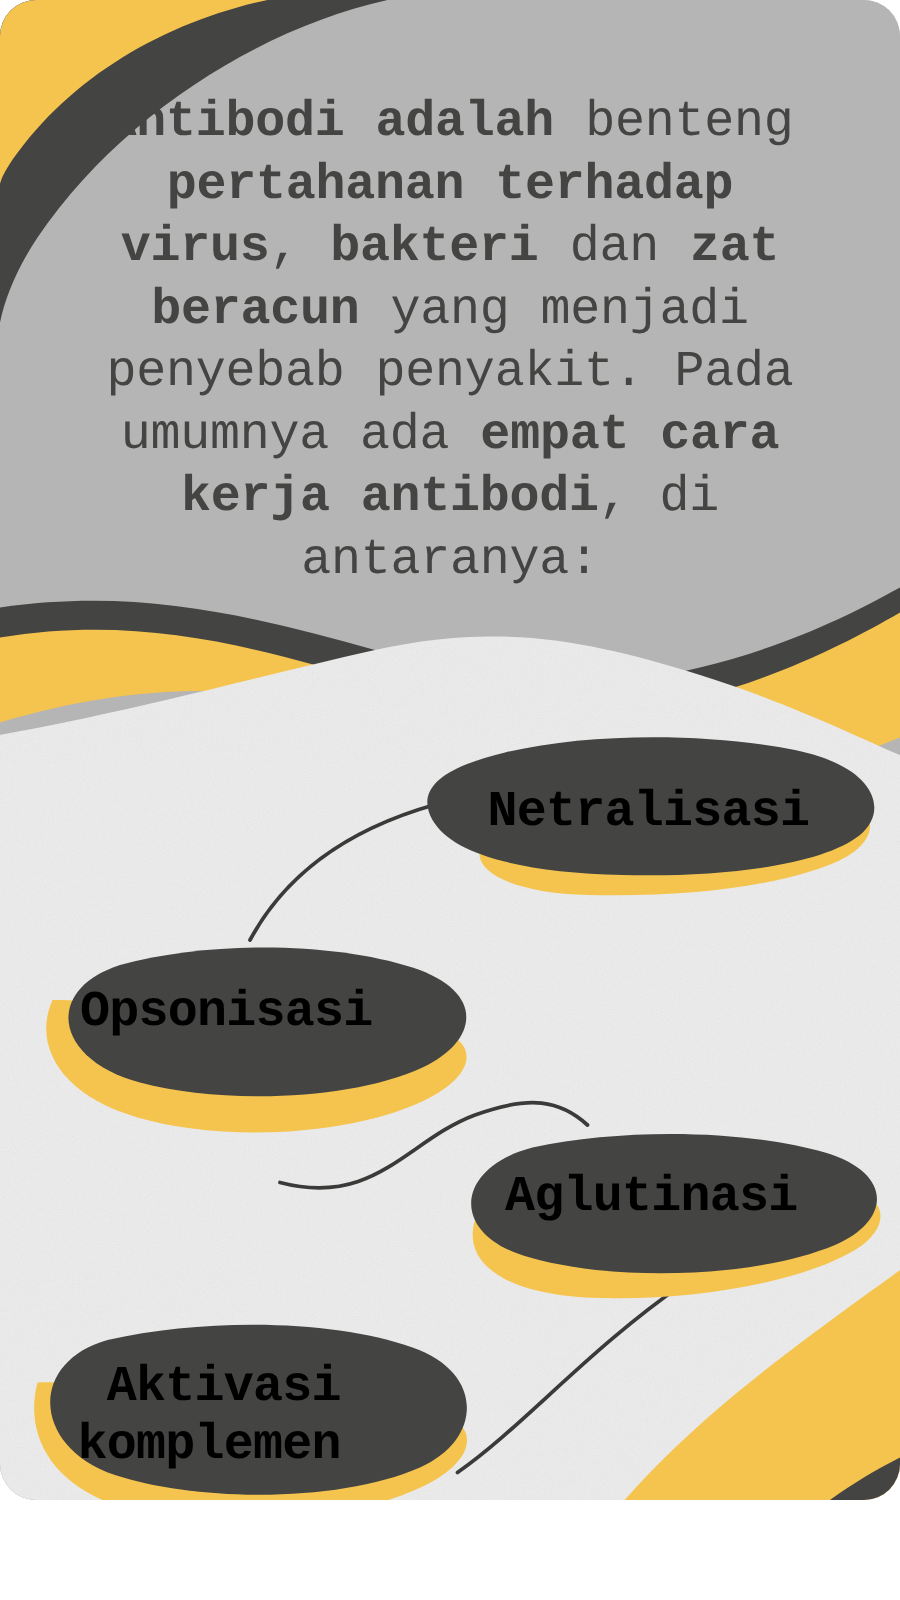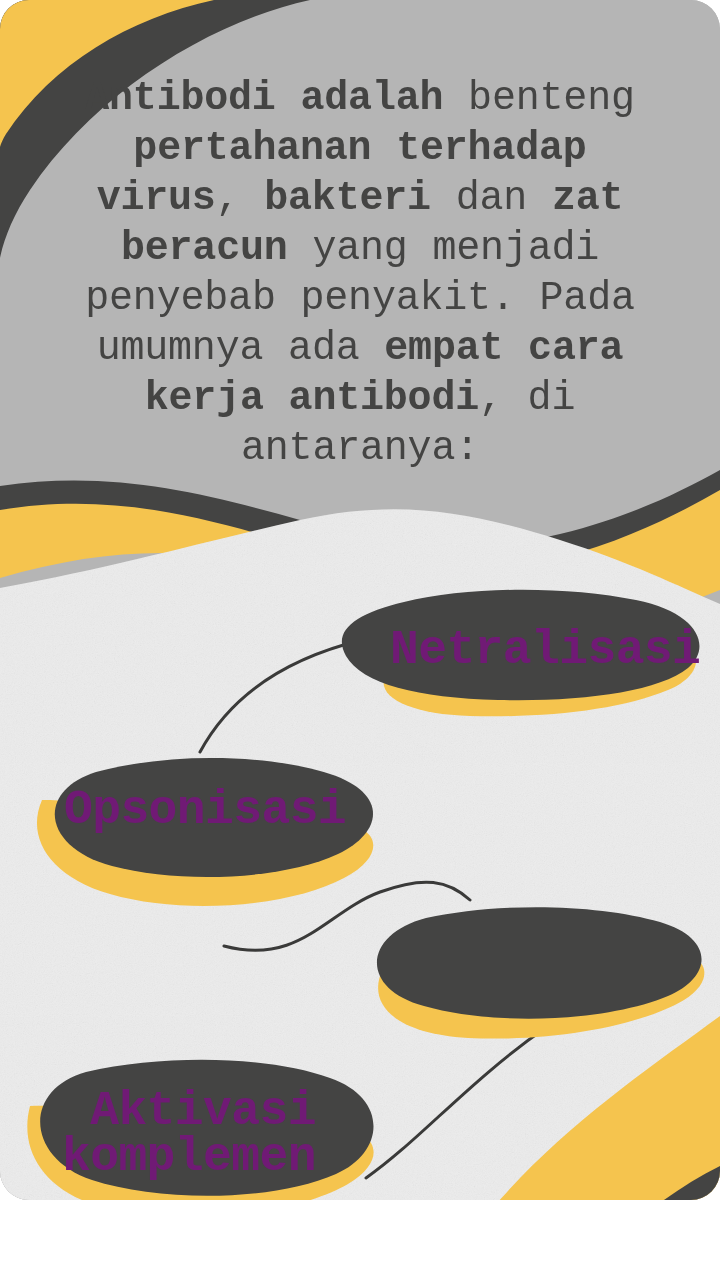--- a/index.html
+++ b/index.html
@@ -45,23 +45,23 @@
     line-height: 50px;
     font-weight: 400;
     letter-spacing: -0.2px;
     word-spacing: 1px;
   }
   .headline b { font-weight: 700; }
 
   
   .node-label {
     position: absolute;
-    color: #701a75;
+    color: #000000;
     font-weight: 700;
-    font-size: 48px;
+    font-size: 40px;
     line-height: 45px;
     letter-spacing: -0.6px;
     white-space: pre-line;
     pointer-events: none;
   }
   #label-netralisasi { left: 390px; top: 628px; }
   #label-opsonisasi  { left: 64px;  top: 788px; text-align: right; }
   #label-aglutinasi  { left: 404px; top: 936px; }
   #label-aktivasi    { left: 62px;  top: 1088px; line-height: 46px; text-align: right; }
 
@@ -216,20 +216,21 @@
   </div>
 
   <div class="headline-wrap">
     <p class="headline">
       <b>Antibodi adalah </b><span>benteng </span><b>pertahanan terhadap virus</b><span>, </span><b>bakteri</b><span> dan </span><b>zat beracun</b><span> yang menjadi penyebab penyakit. Pada umumnya ada </span><b>empat cara kerja antibodi</b><span>, di antaranya:</span>
     </p>
   </div>
 
   <div class="node-label" id="label-netralisasi">Netralisasi</div>
   <div class="node-label" id="label-opsonisasi">Opsonisasi</div>
+  <div class="node-label" id="label-aglutinasi">Aglutinasi</div>
   <div class="node-label" id="label-aktivasi">Aktivasi
 komplemen</div>
 
   <div class="node-hit" id="hit-netralisasi"></div>
   <div class="node-hit" id="hit-opsonisasi"></div>
   <div class="node-hit" id="hit-aglutinasi"></div>
   <div class="node-hit" id="hit-aktivasi"></div>
 
 </div>
 

